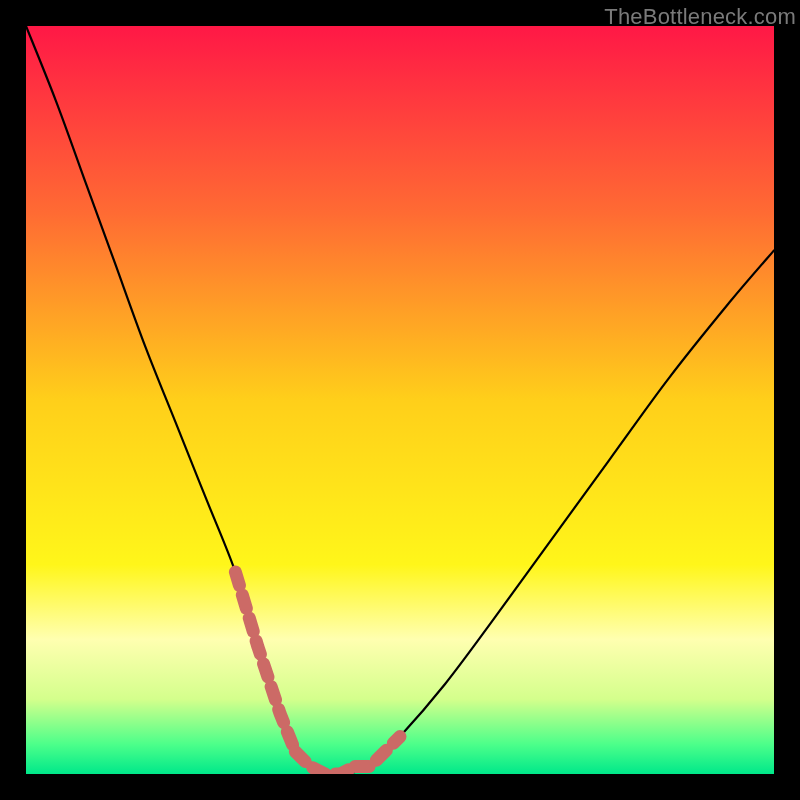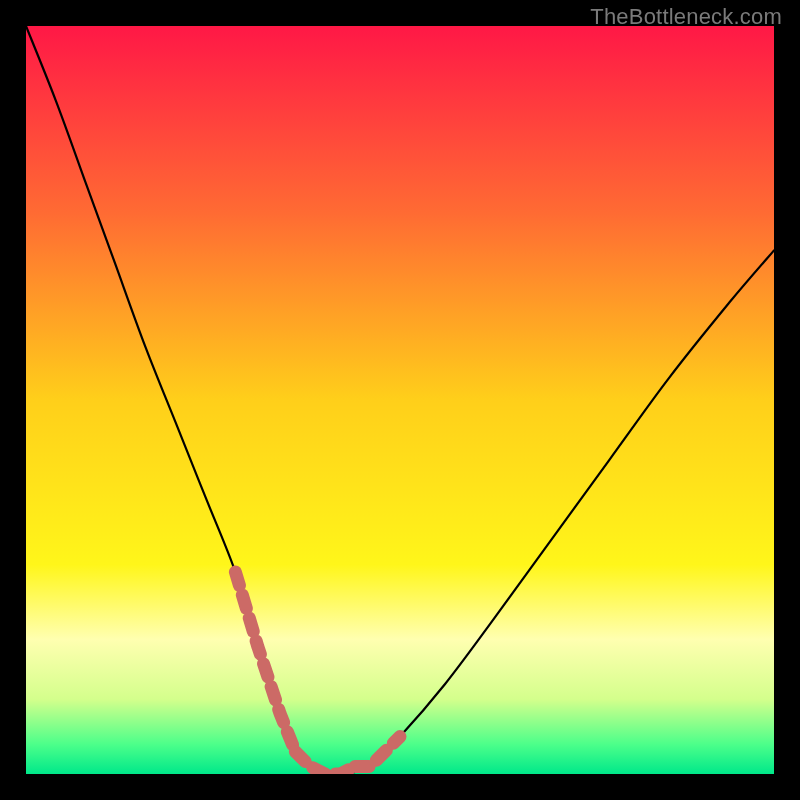--- a/index.html
+++ b/index.html
@@ -22,21 +22,21 @@
   .gradient-bg {
     position: absolute;
     left: 0;
     top: 0;
     width: 100%;
     height: 100%;
   }
   .watermark {
     position: absolute;
     top: 4px;
-    right: 18px;
+    right: 4px;
     color: #7a7a7a;
     font-size: 22px;
     font-weight: 400;
     letter-spacing: 0.2px;
     user-select: none;
   }
   svg.curve {
     position: absolute;
     left: 0;
     top: 0;

